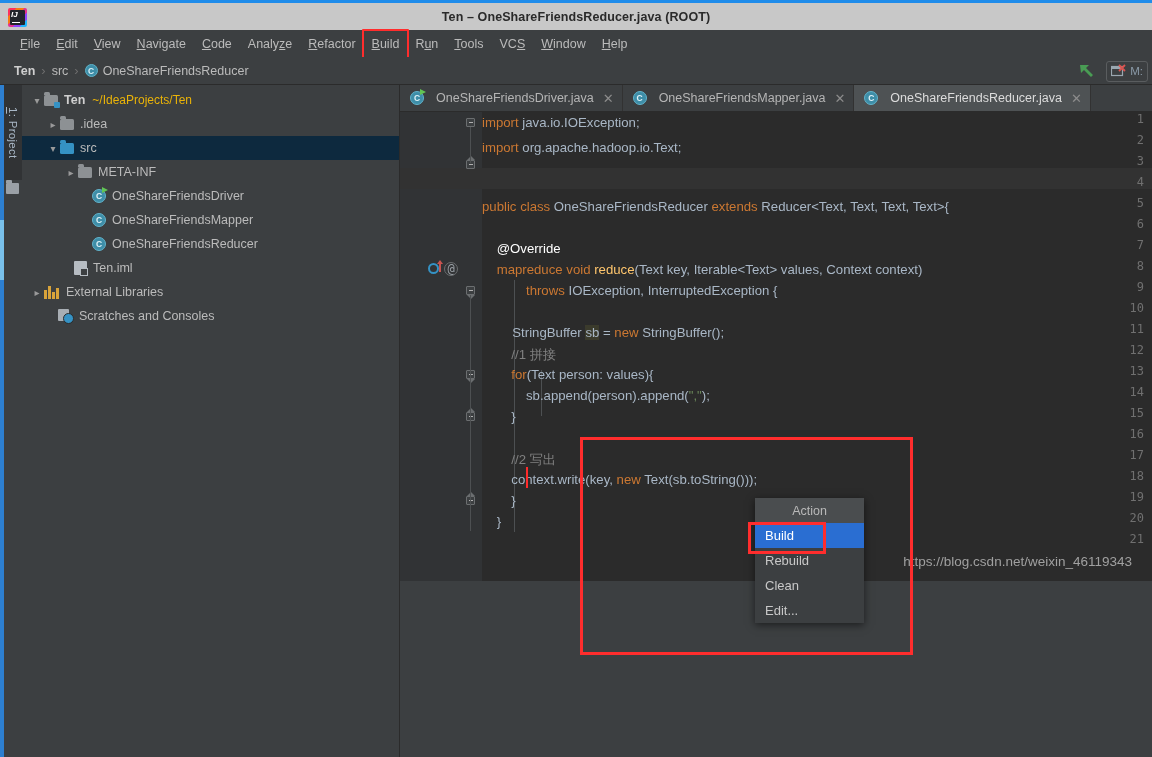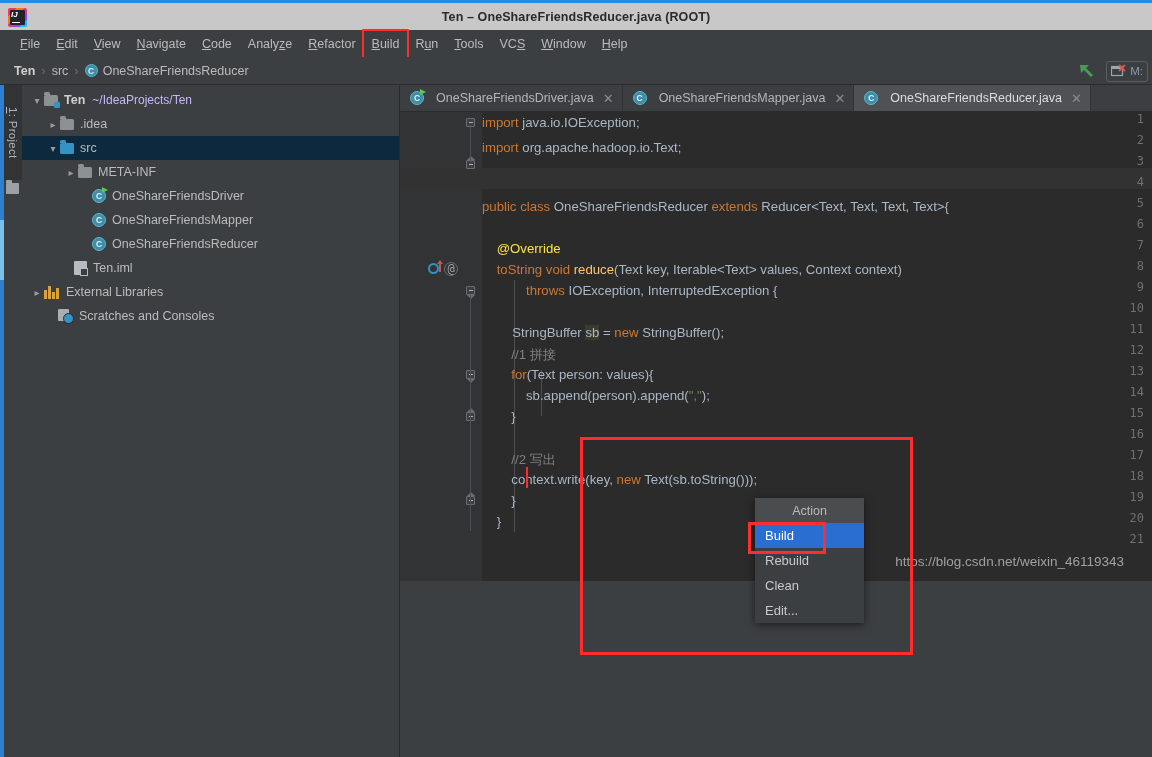--- a/index.html
+++ b/index.html
@@ -207,21 +207,21 @@
     width: 15px; height: 14px; margin-right: 6px; flex:0 0 15px; position: relative;
   }
   .scr-ic::before {
     content:""; position:absolute; left:0; top:0; width: 11px; height: 12px;
     background: #a8aeb4; border-radius: 1px;
   }
   .scr-ic::after {
     content:""; position:absolute; right:-1px; bottom:-1px; width: 9px; height: 9px;
     border-radius: 50%; background: #3592c4; border: 1px solid #2b2b2b;
   }
-  .path-note { color: #c4b5fd; margin-left: 7px; font-size: 12px; }
+  .path-note { color: #eab308; margin-left: 7px; font-size: 12px; }
   .tlabel.bold { font-weight: bold; color: #cfcfcf; }
 
   
   .editor-area {
     position: absolute; left: 400px; top: 85px; right: 0; bottom: 0;
     background: #2b2b2b;
   }
   .tabbar {
     height: 27px; background: #3c3f41; display: flex; align-items: stretch;
     border-bottom: 1px solid #2b2b2b;
@@ -252,21 +252,21 @@
     font-family: "DejaVu Sans Mono", monospace; font-size: 12px; color: #707070;
   }
   .cline {
     position:absolute; left: 0; white-space: pre;
     font-family: Liberation Sans, sans-serif; font-size: 13.2px;
     color: #a9b7c6; letter-spacing: 0;
   }
   .k { color: #cc7832; }          
   .s { color: #6a8759; }          
   .c { color: #808080; }          
-  .an { color: #fde047; }         
+  .an { color: #ffffff; }         
   .ty { color: #a9b7c6; }
   .fn { color: #ffc66d; }
   .hl { background: #3b3b2c; }
   .row-hl { position:absolute; left:0; right:0; height: 21px; background: #323232; }
   .vline {
     position:absolute; width:1px; background:#4d5052; top:0;
   }
   .fold-mark {
     position:absolute; width: 9px; height: 9px; border: 1px solid #6b6e70;
     background: #3c3f41; border-radius: 1px;
@@ -332,21 +332,21 @@
   .jar-ic i.d { left: 3px; top: 6px; background:#3f86c9; }
   .prt {
     margin-left: auto;
     width:0;height:0;border-top:4.5px solid transparent;border-bottom:4.5px solid transparent;
     border-left:6px solid #e8f1fb;
   }
   .redbox {
     position:absolute; border: 3px solid #ff2d2d; pointer-events: none; z-index: 60;
   }
   .watermark {
-    position:absolute; right: 28px; bottom: 12px;
+    position:absolute; right: 20px; bottom: 12px;
     font-size: 13.5px; color: #a0a0a0;
   }
 </style>
 </head>
 <body>
 
 <div id="app">
 
   <div class="titlebar">
     <div class="ij-logo">
@@ -542,21 +542,21 @@
       <div class="vline" style="left:70px; top:183px; height:206px"></div>
       <div class="vline" style="left:70px; top:389px; height:30px"></div>
 
       <div class="vline" style="left:114px; top:168px; height:252px"></div>
       <div class="vline" style="left:141px; top:258px; height:46px"></div>
 
       <div class="cline" style="left:82px; top:3px"><span class="k">import</span> java.io.IOException<span class="ty">;</span></div>
       <div class="cline" style="left:82px; top:28px"><span class="k">import</span> org.apache.hadoop.io.Text<span class="ty">;</span></div>
       <div class="cline" style="left:82px; top:87px"><span class="k">public</span> <span class="k">class</span> OneShareFriendsReducer <span class="k">extends</span> Reducer&lt;Text, Text, Text, Text&gt;{</div>
       <div class="cline" style="left:82px; top:129px">    <span class="an">@Override</span></div>
-      <div class="cline" style="left:82px; top:150px">    <span class="k">toString</span> <span class="k">void</span> <span class="fn">reduce</span>(Text key, Iterable&lt;Text&gt; values, Context context)</div>
+      <div class="cline" style="left:82px; top:150px">    <span class="k">mapreduce</span> <span class="k">void</span> <span class="fn">reduce</span>(Text key, Iterable&lt;Text&gt; values, Context context)</div>
       <div class="cline" style="left:82px; top:171px">            <span class="k">throws</span> IOException, InterruptedException {</div>
       <div class="cline" style="left:83px; top:213px">        StringBuffer <span class="hl">sb</span> = <span class="k">new</span> StringBuffer();</div>
       <div class="cline" style="left:82px; top:234px">        <span class="c">//1 拼接</span></div>
       <div class="cline" style="left:82px; top:255px">        <span class="k">for</span>(Text person: values){</div>
       <div class="cline" style="left:82px; top:276px">            sb.append(person).append(<span class="s">","</span>);</div>
       <div class="cline" style="left:82px; top:297px">        }</div>
       <div class="cline" style="left:82px; top:339px">        <span class="c">//2 写出</span></div>
       <div class="cline" style="left:82px; top:360px">        context.write(key, <span class="k">new</span> Text(sb.toString()));</div>
       <div class="cline" style="left:82px; top:381px">        }</div>
       <div class="cline" style="left:82px; top:402px">    }</div>

